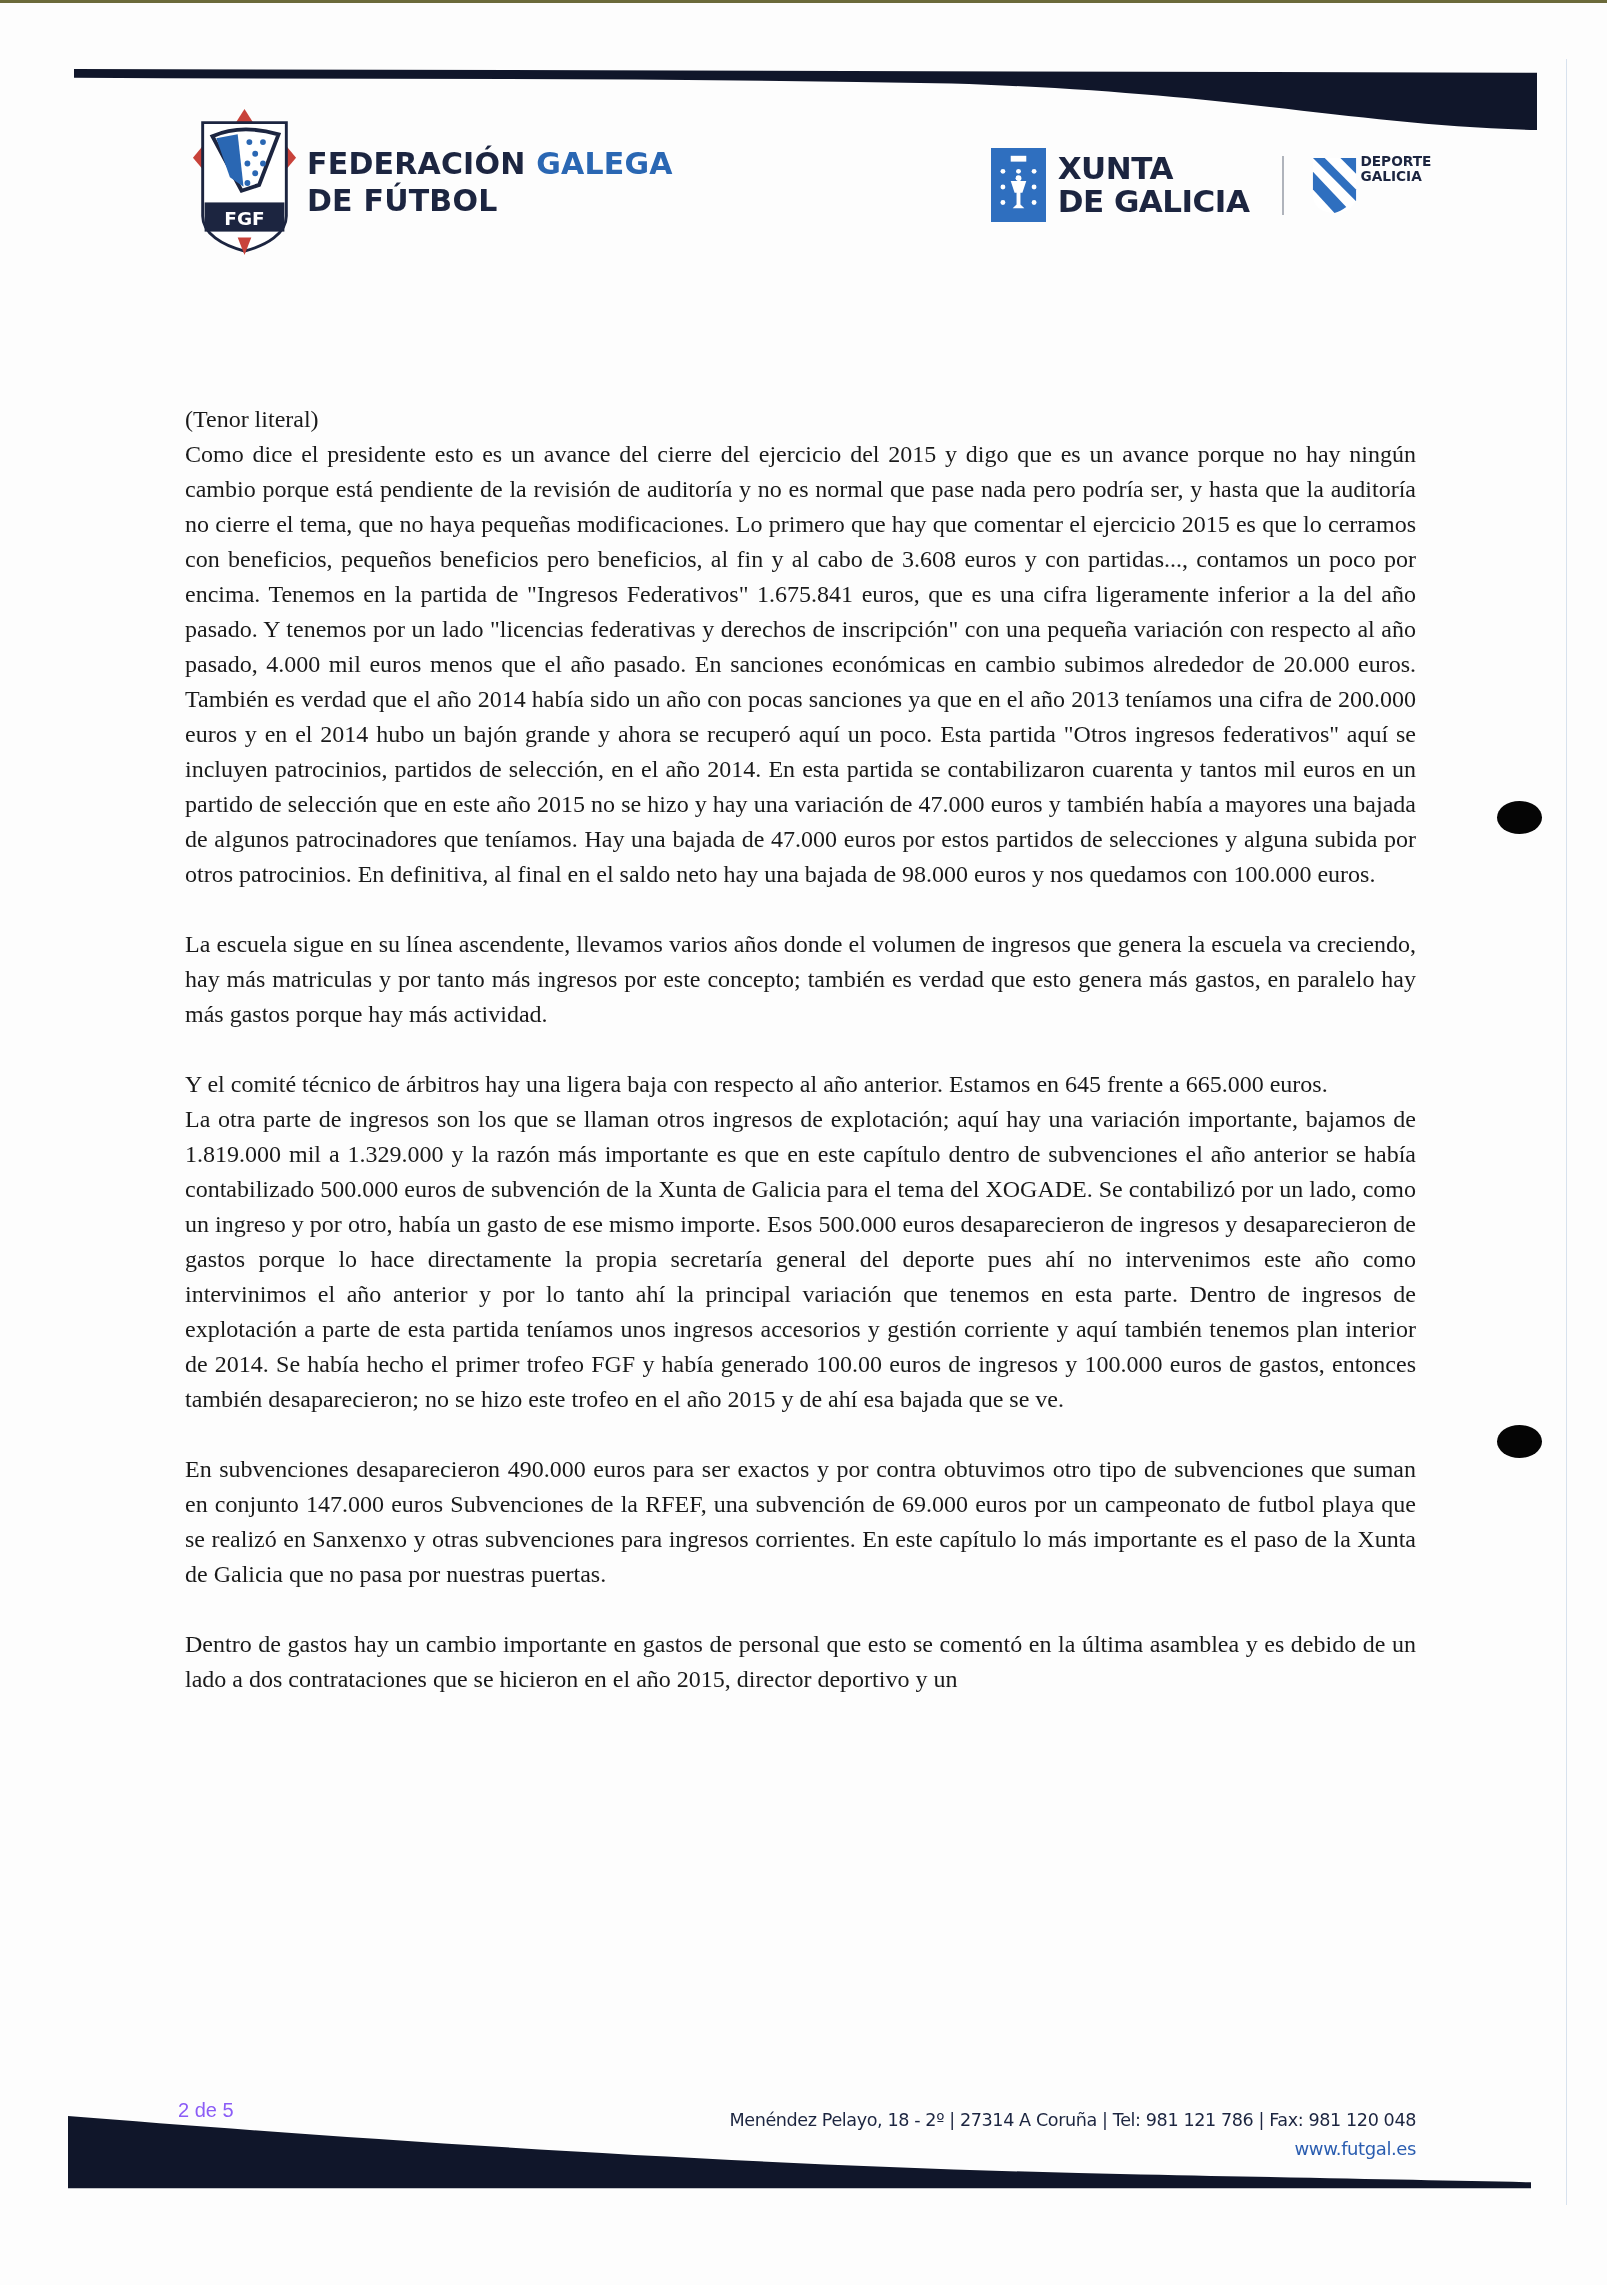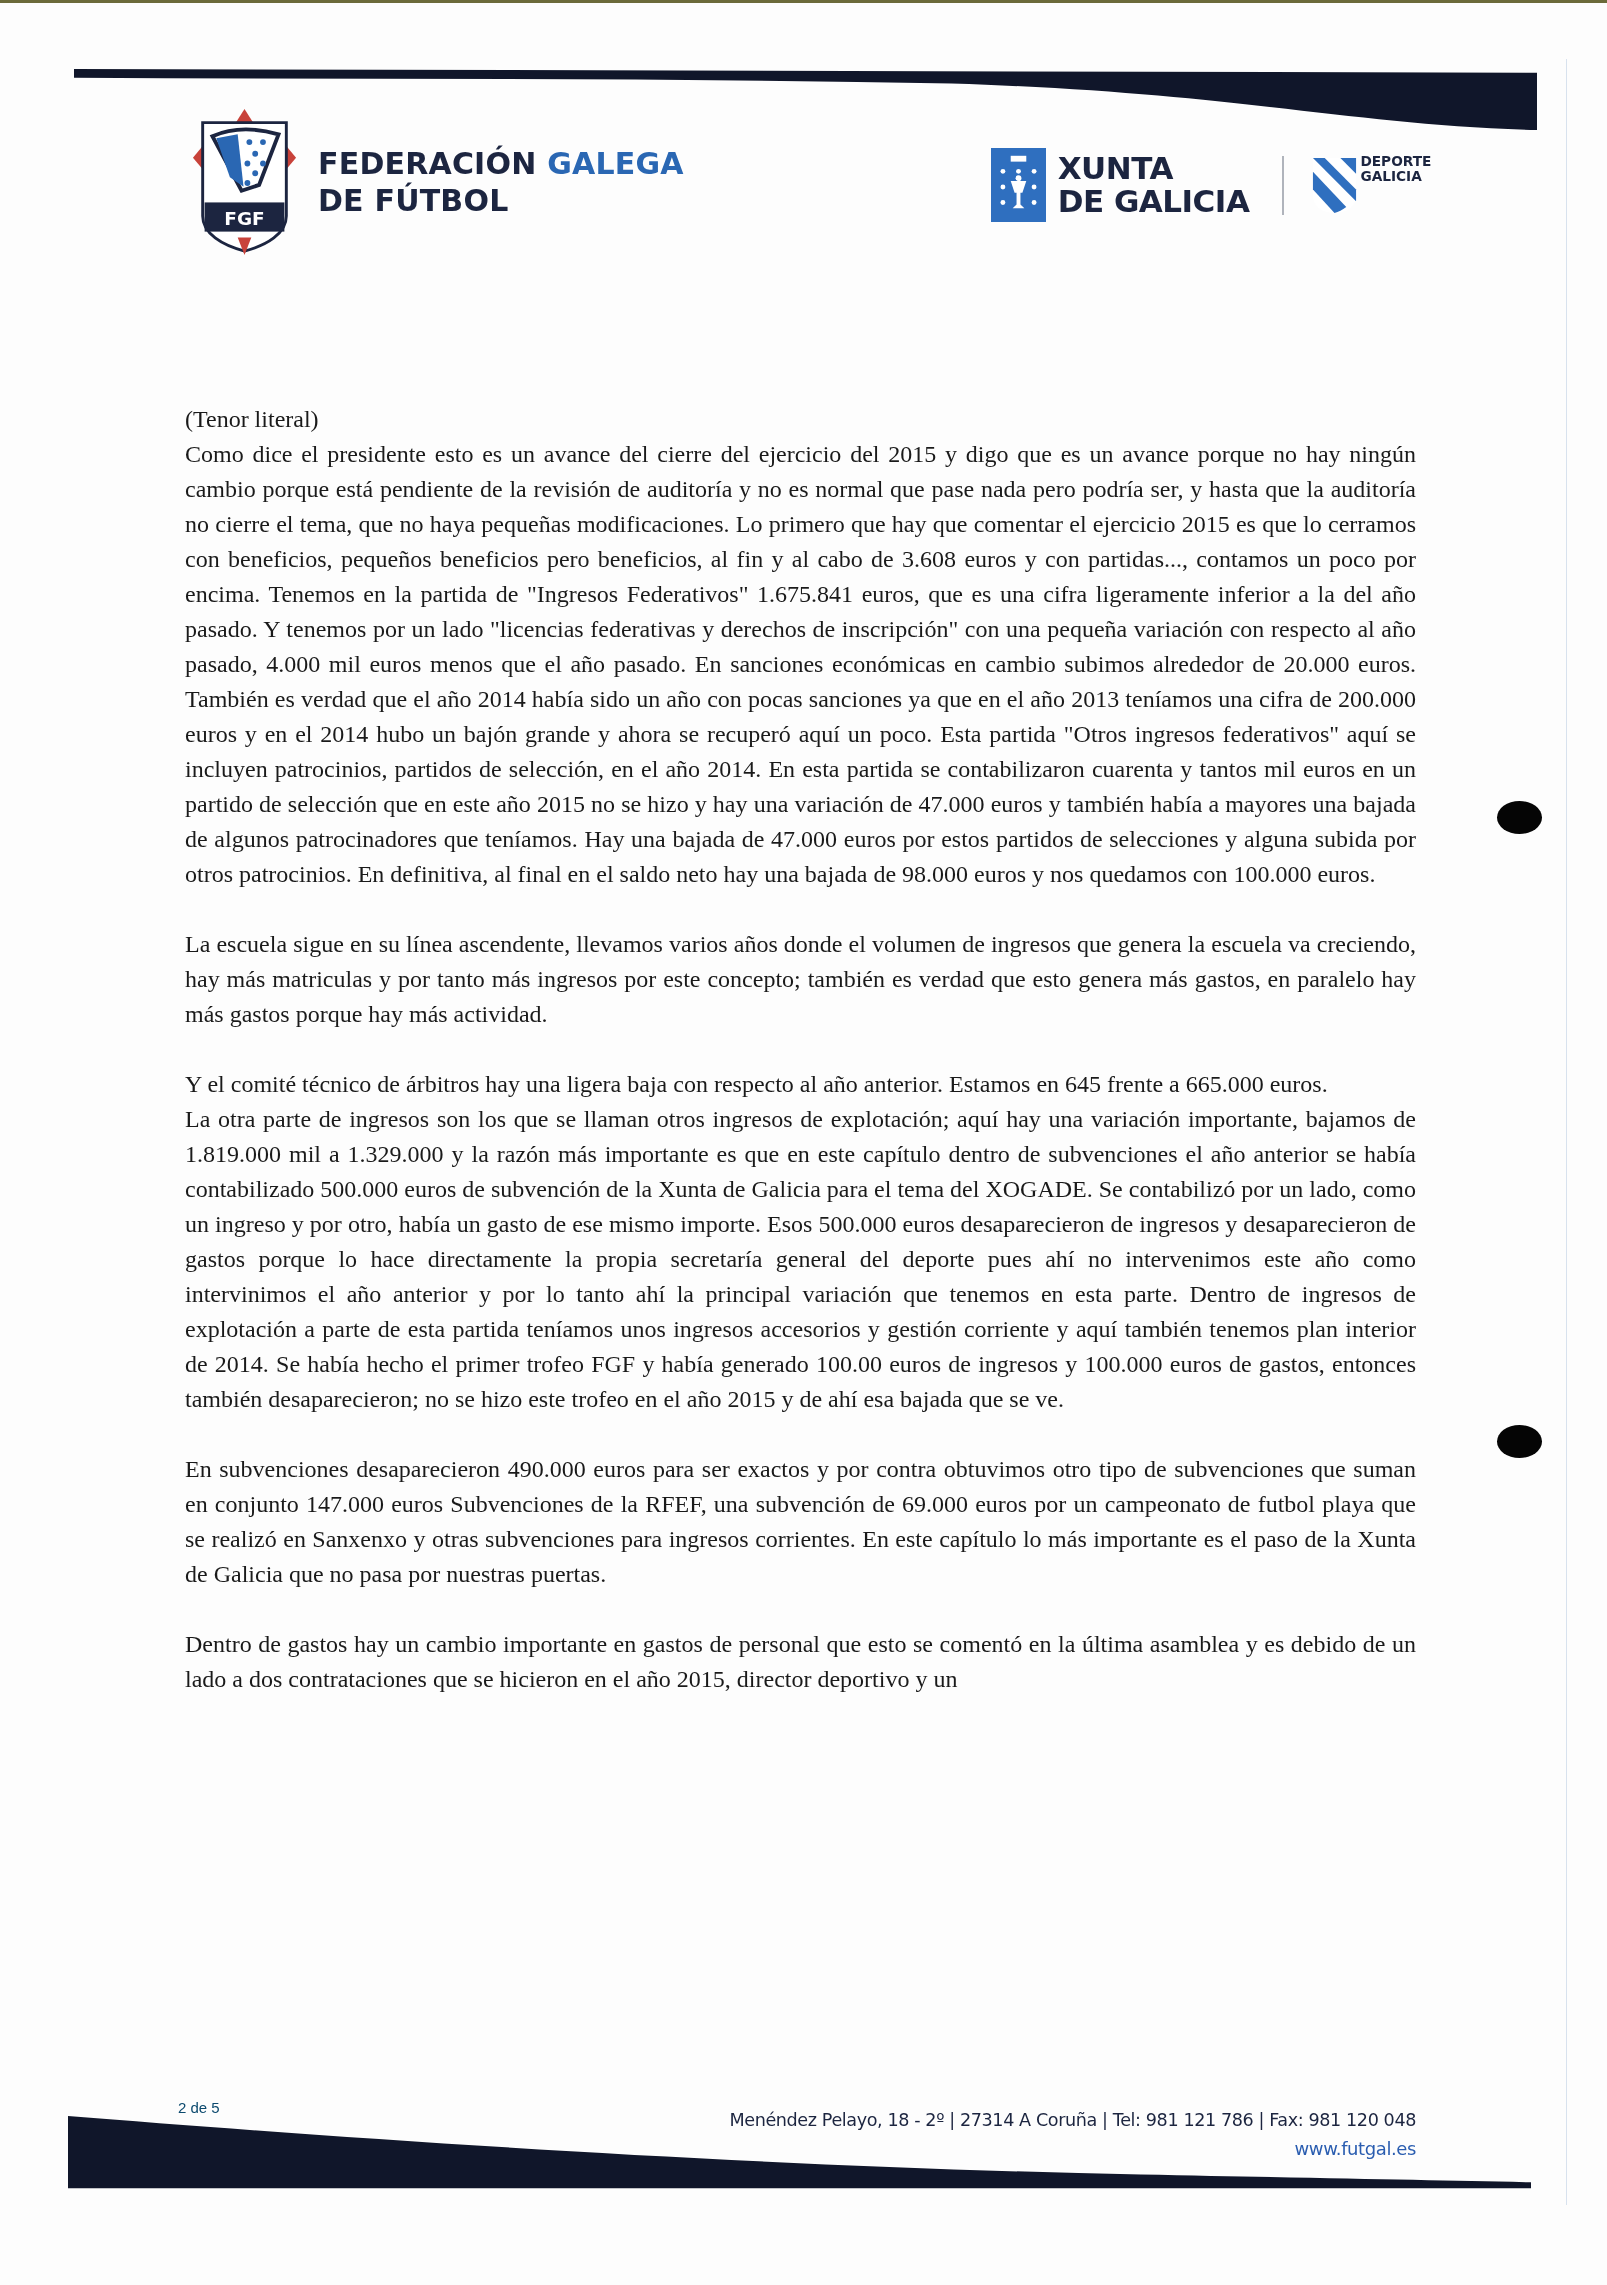--- a/index.html
+++ b/index.html
@@ -10,38 +10,38 @@
       color: #1a1a1a;
     }
     .top-edge { position: absolute; left: 0; top: 0; width: 1607px; height: 2.9px; background: #6b6a3a; }
     .header-band { position: absolute; left: 74px; top: 66px; width: 1463px; height: 68px; }
     .footer-band { position: absolute; left: 68px; top: 2116px; width: 1463px; height: 78px; }
     .margin-line { position: absolute; left: 1566px; top: 59px; width: 1px; height: 2146px; background: #d8e2ee; }
 
     
     .fgf-logo { position: absolute; left: 191px; top: 109px; display: flex; align-items: center; }
     .fgf-shield { width: 107px; height: 146px; }
-    .fgf-text { margin-left: 20px; font-family: "DejaVu Sans", sans-serif; font-weight: bold; font-size: 30px; line-height: 37px; color: #1c2540; letter-spacing: 0.2px; }
+    .fgf-text { margin-left: 9px; font-family: "DejaVu Sans", sans-serif; font-weight: bold; font-size: 30px; line-height: 37px; color: #1c2540; letter-spacing: 0.2px; }
     .fgf-text .blue { color: #2a67b3; }
 
     .xunta-logo { position: absolute; left: 991px; top: 148px; display: flex; align-items: center; }
     .xunta-box { width: 55px; height: 74px; background: #2f6fbf; position: relative; }
     .xunta-text { margin-left: 11.7px; font-family: "DejaVu Sans", sans-serif; font-size: 31px; line-height: 33px; color: #1c2540; font-weight: bold; letter-spacing: -0.5px; }
     .divider-v { width: 2px; height: 59px; background: #b0b4bc; margin-left: 33px; margin-right: 27px; }
     .deporte-mark { width: 47px; height: 59px; }
     .deporte-text { margin-left: 2px; font-family: "DejaVu Sans", sans-serif; font-weight: bold; font-size: 13.7px; line-height: 15.6px; color: #1c2540; align-self: flex-start; margin-top: 5.9px; }
 
     
     .content { position: absolute; left: 185px; top: 367px; width: 1231px; font-size: 24px; line-height: 35px; text-align: justify; }
     .content p { margin: 0; }
     .content .gap { height: 35px; }
 
     .hole { position: absolute; width: 45px; height: 33px; border-radius: 50%; background: #050505; }
 
-    .page-num { position: absolute; left: 178px; top: 2099px; font-family: "Liberation Sans", sans-serif; font-size: 15px; color: #0c4a6e; }
+    .page-num { position: absolute; left: 178px; top: 2099px; font-family: "Liberation Sans", sans-serif; font-size: 20px; color: #8b5cf6; }
     .footer-address { position: absolute; right: 191px; top: 2110px; font-family: "DejaVu Sans", sans-serif; font-size: 17.6px; color: #1c2540; text-align: right; letter-spacing: -0.4px; }
     .footer-web { position: absolute; right: 191px; top: 2138px; font-family: "DejaVu Sans", sans-serif; font-size: 18px; color: #2a5db0; letter-spacing: -0.4px; }
   </style>
 </head>
 <body>
 
 <div class="top-edge"></div>
 
 <svg class="header-band" viewBox="0 0 1500 70" preserveAspectRatio="none">
   <path d="M0,3 L1500,7 L1500,66 C1300,60 1200,28 900,18 C600,12 300,14 0,12 Z" fill="#10162a"></path>

